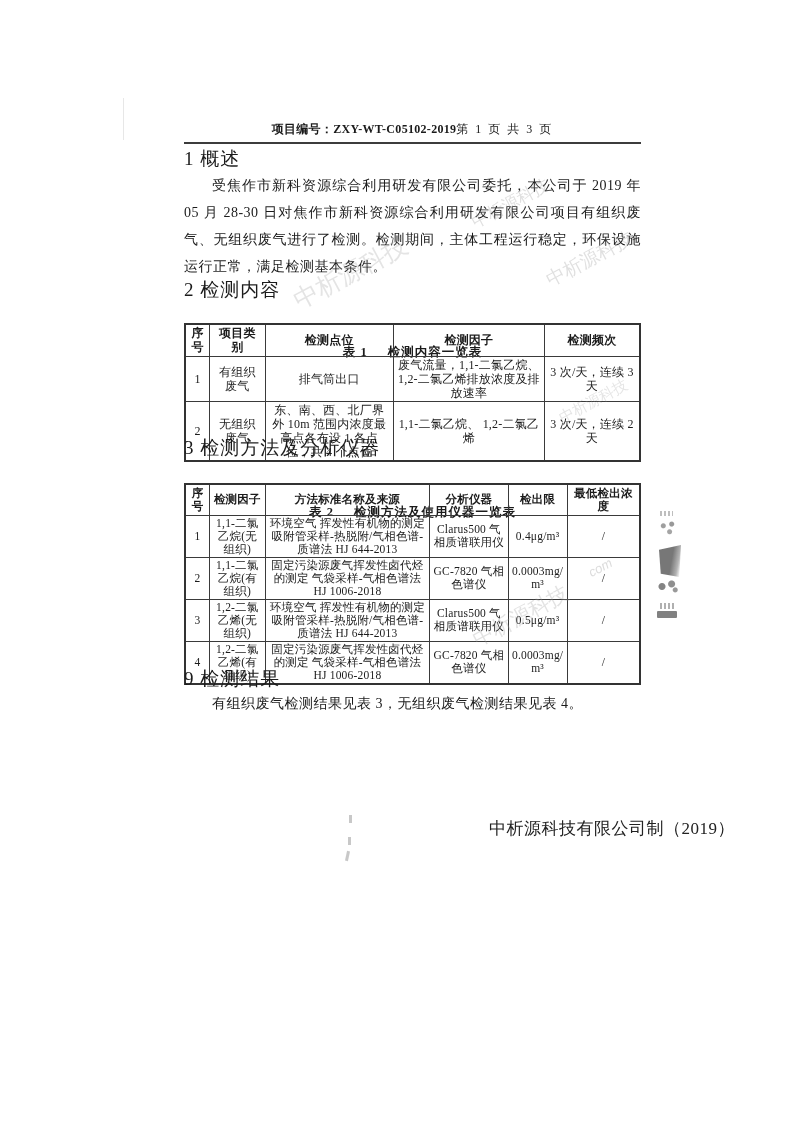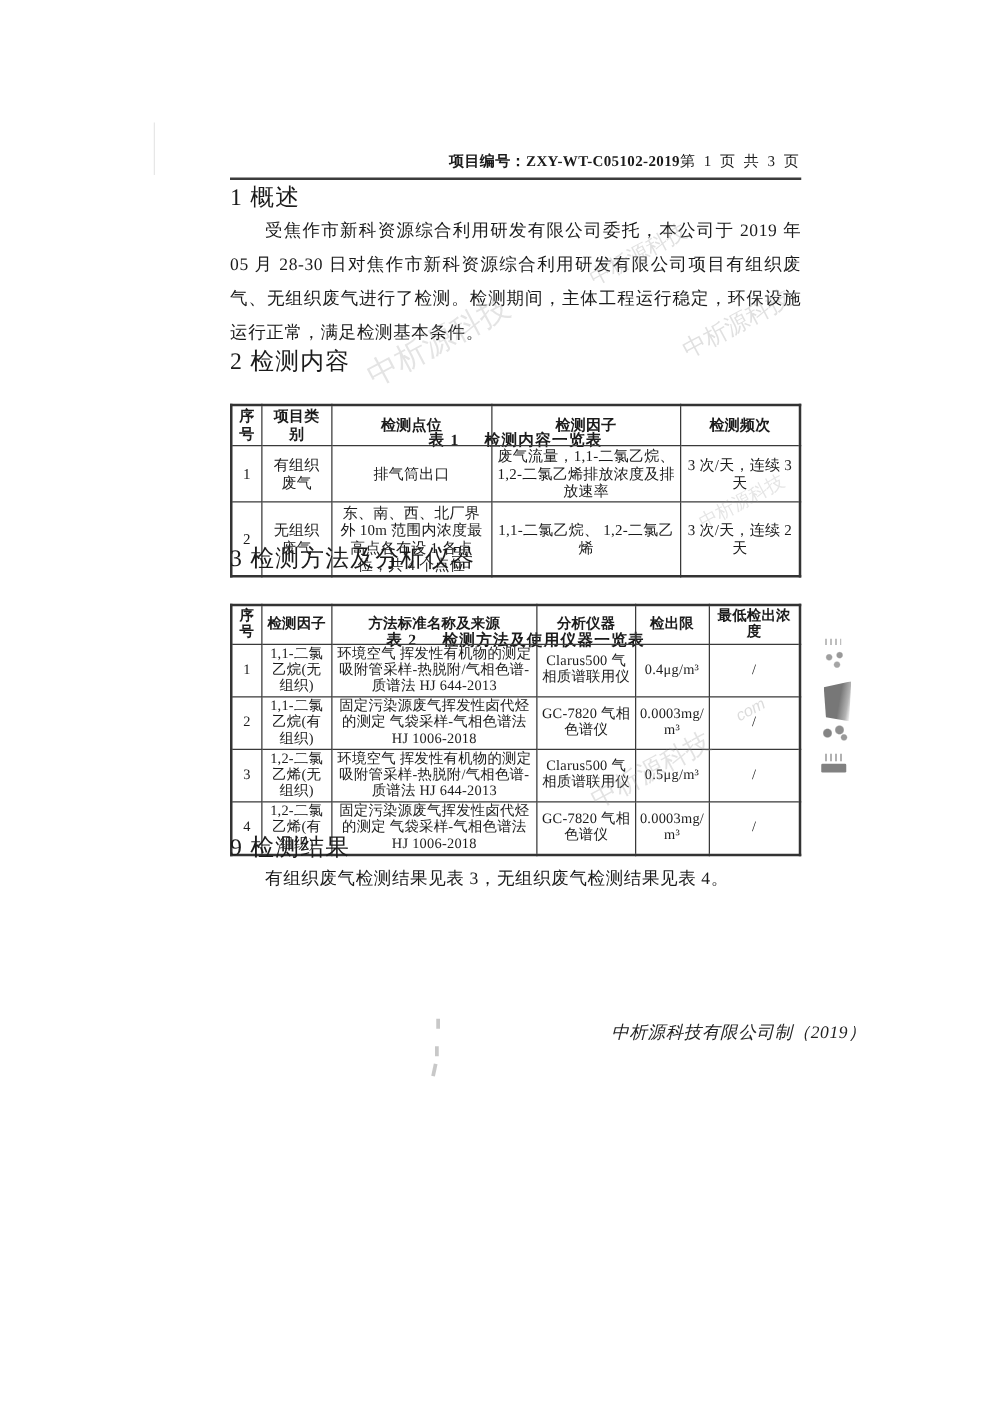--- a/index.html
+++ b/index.html
@@ -10,21 +10,21 @@
     overflow:hidden;
     font-family:"Liberation Serif","DejaVu Serif",serif;
     color:#1b1b1b;
   }
   .abs{position:absolute;}
   .col{left:184px;width:457px;}
 
   
   .doc-header{
     top:122px;
-    display:flex;justify-content:flex-end;align-items:flex-end;
+    display:flex;justify-content:center;align-items:flex-end;
     border-bottom:2px solid #3c3c3c;
     padding-bottom:5px;
     font-size:12px;line-height:15px;
   }
   .doc-header .left{font-weight:bold;letter-spacing:.3px;}
   .doc-header .right{font-size:12px;letter-spacing:2px;}
 
   
   .sec-heading{
     font-size:19px;font-weight:normal;letter-spacing:1px;line-height:18px;
@@ -65,21 +65,21 @@
   .t1 .r1{height:38px;}
   .t2 .hrow{height:31px;}
   .t2 .r0{height:36px;}
   .t2 .r1{height:35px;}
   .t2 .r2{height:34px;}
   .t2 .r3{height:36px;}
 
   
   .footer-note{
     left:489px;top:817px;
-    font-size:14px;letter-spacing:.5px;color:#222;font-style:italic;
+    font-size:17px;letter-spacing:.5px;color:#222;
   }
 
   
   .wm{
     color:#9a9a9a;opacity:.30;
     transform:rotate(-28deg);
     white-space:nowrap;
     font-family:"Liberation Sans","DejaVu Sans",sans-serif;
     pointer-events:none;
   }

